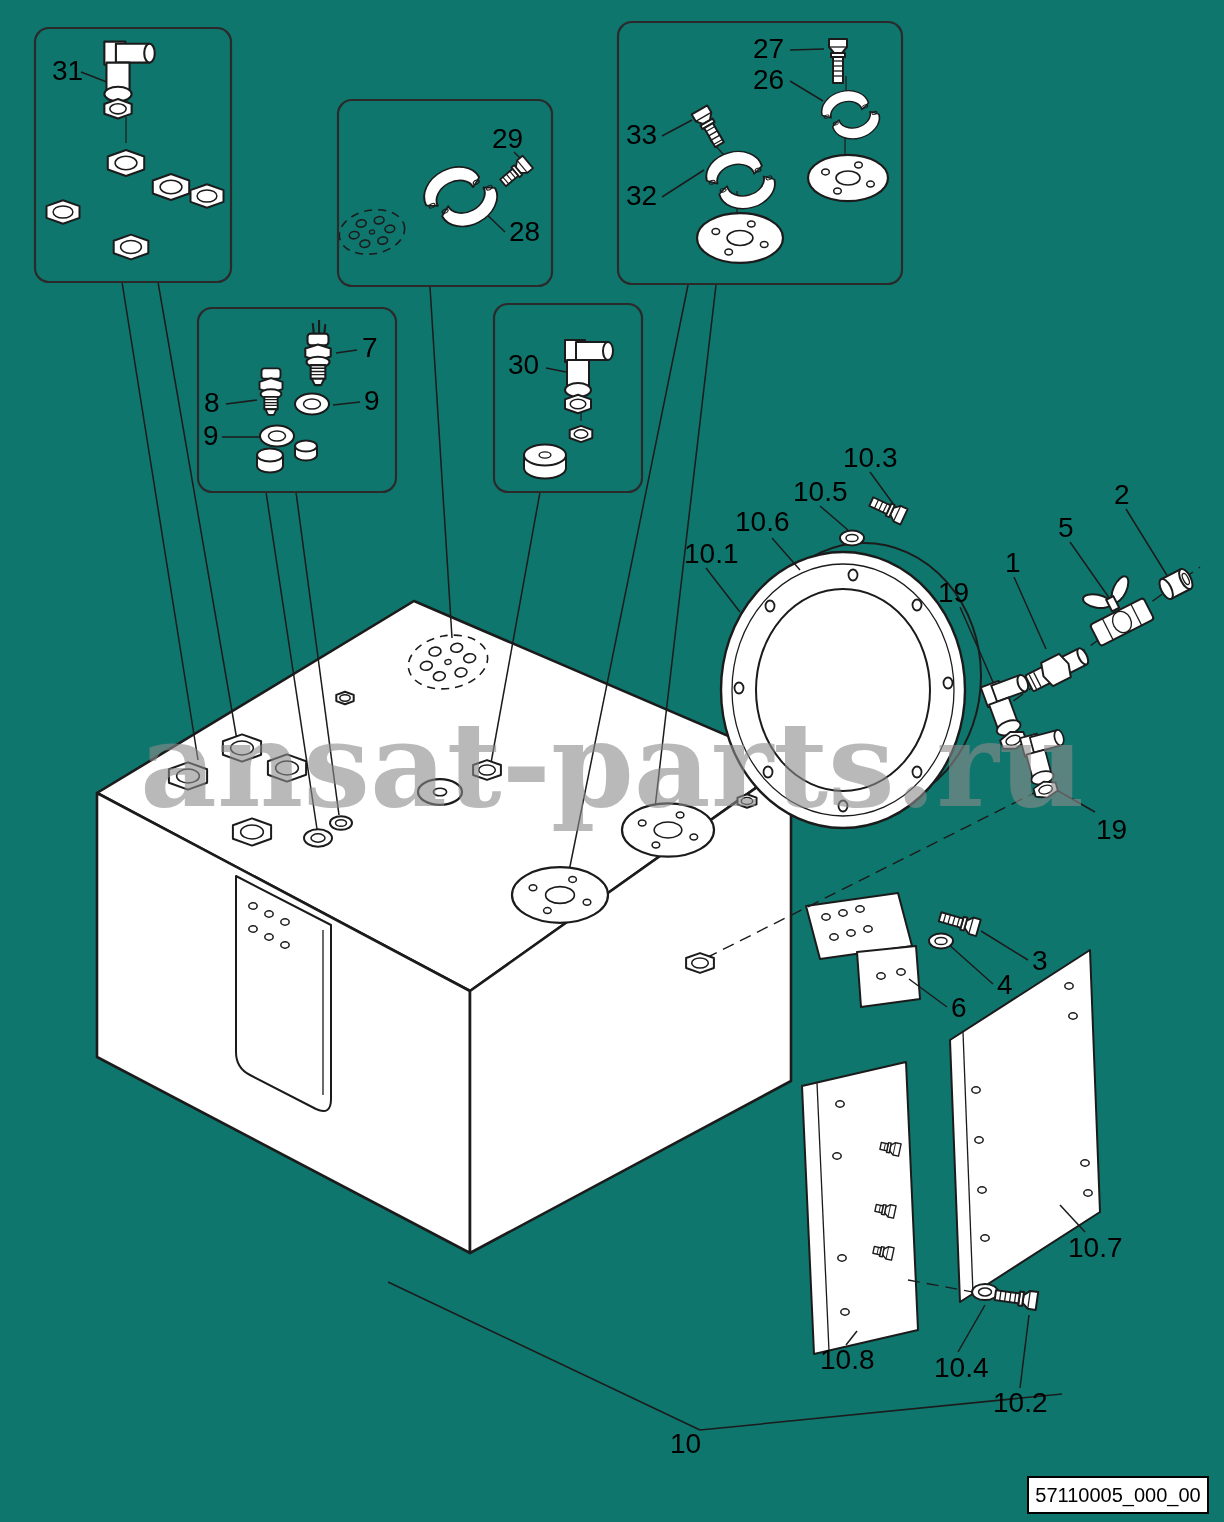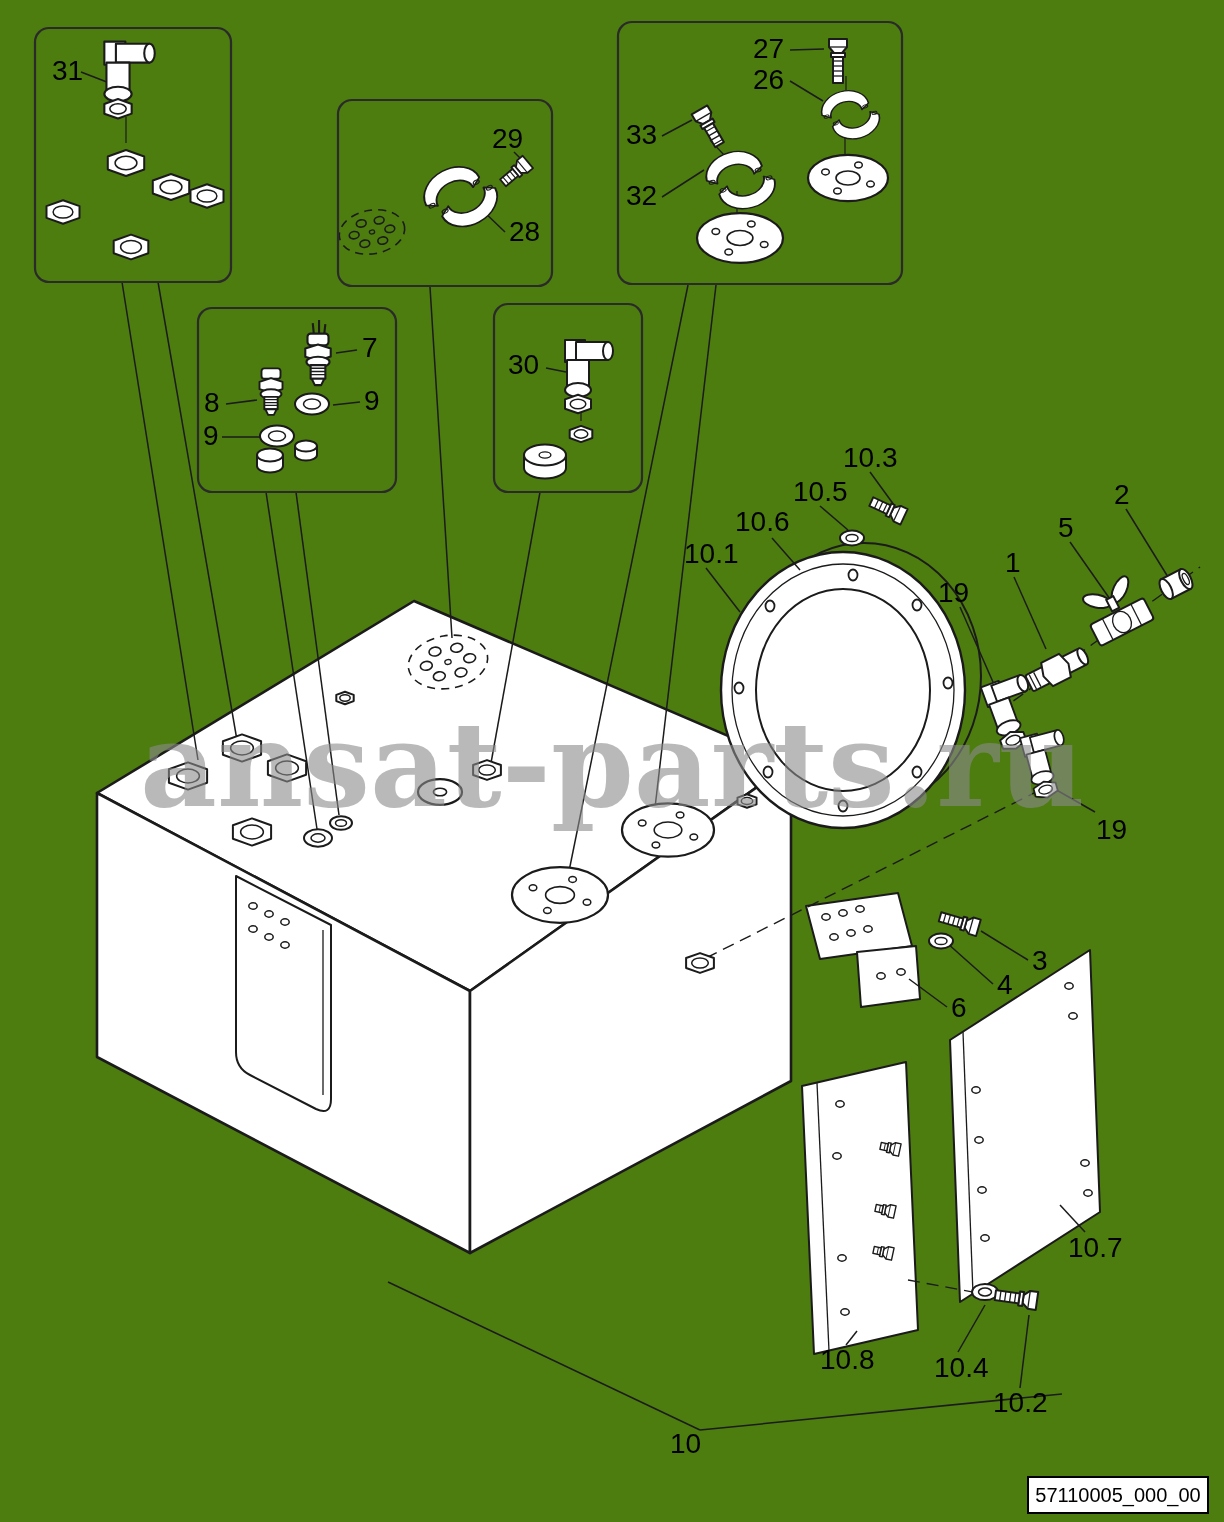--- a/index.html
+++ b/index.html
@@ -1,16 +1,16 @@
 <!DOCTYPE html>
 <html><head>
 <meta charset="utf-8">
 <style>
   html,body{margin:0;padding:0;background:#fff}
-  .stage{position:relative;width:1224px;height:1522px;background:#4d7c0f;font-family:"Liberation Sans",sans-serif;overflow:hidden}
+  .stage{position:relative;width:1224px;height:1522px;background:#0f766e;font-family:"Liberation Sans",sans-serif;overflow:hidden}
   .face{fill:#fff;stroke:#1b1b1b;stroke-width:2.6;stroke-linejoin:round}
   .ln2{fill:#fff;stroke:#1b1b1b;stroke-width:2;stroke-linejoin:round}
   .thin{fill:none;stroke:#1b1b1b;stroke-width:1.3}
   .box{fill:none;stroke:#2a2a2a;stroke-width:2.2}
   svg text{user-select:none}
 </style>
 </head>
 <body>
 
 <div class="stage">

